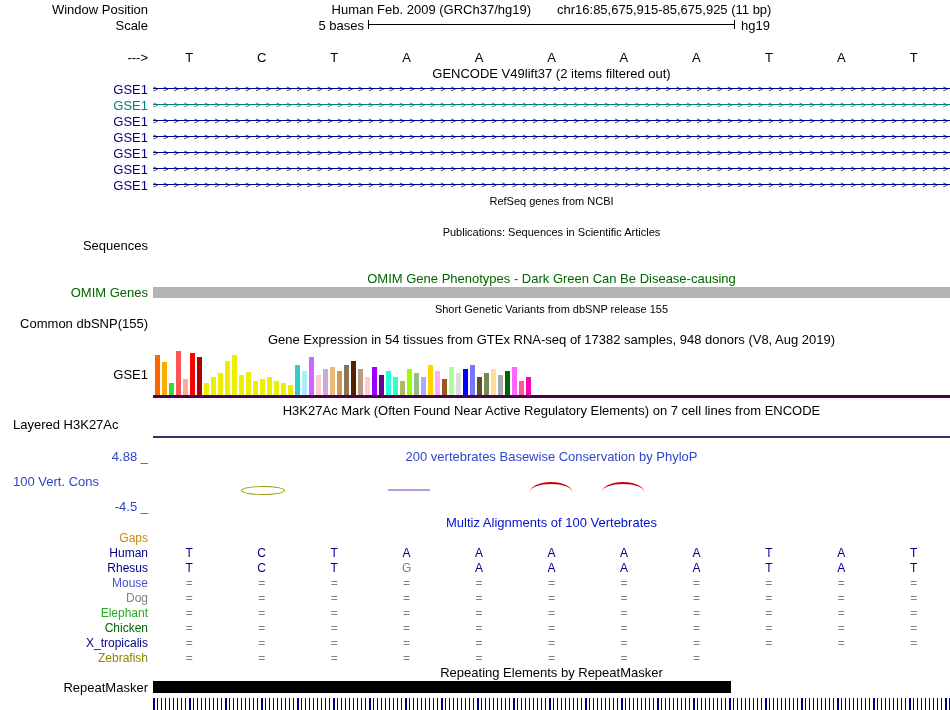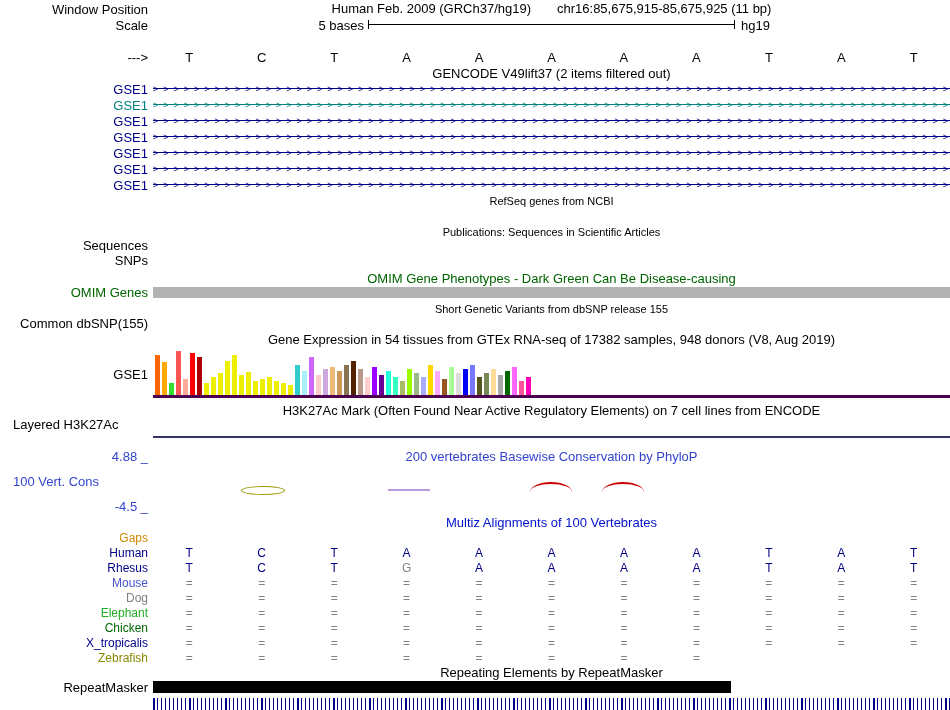--- a/index.html
+++ b/index.html
@@ -37,21 +37,21 @@
     background-image:repeating-linear-gradient(90deg,#000088 0,#000088 1px,transparent 1px,transparent 4px),
                      repeating-linear-gradient(90deg,#000088 0,#000088 2px,transparent 2px,transparent 36px)}
 </style>
 </head>
 <body>
 
 <div class="browser">
 
   <div class="row" style="top:1px">
     <div class="lbl">Window Position</div>
-    <div class="content" style="display:flex;justify-content:center;gap:26px;">
+    <div class="content" style="display:flex;justify-content:center;gap:26px;align-items:center">
       <span>Human Feb. 2009 (GRCh37/hg19)</span>
       <span>chr16:85,675,915-85,675,925 (11 bp)</span>
     </div>
   </div>
 
   <div class="row" style="top:17px">
     <div class="lbl">Scale</div>
     <div class="content">
       <span class="abs" style="right:586px;top:1px">5 bases</span>
       <div class="scalebar"></div>
@@ -123,24 +123,20 @@
           <div class="arrows" style="color: rgb(0, 0, 136);">&gt;&gt;&gt;&gt;&gt;&gt;&gt;&gt;&gt;&gt;&gt;&gt;&gt;&gt;&gt;&gt;&gt;&gt;&gt;&gt;&gt;&gt;&gt;&gt;&gt;&gt;&gt;&gt;&gt;&gt;&gt;&gt;&gt;&gt;&gt;&gt;&gt;&gt;&gt;&gt;&gt;&gt;&gt;&gt;&gt;&gt;&gt;&gt;&gt;&gt;&gt;&gt;&gt;&gt;&gt;&gt;&gt;&gt;&gt;&gt;&gt;&gt;&gt;&gt;&gt;&gt;&gt;&gt;&gt;&gt;&gt;&gt;&gt;&gt;&gt;&gt;&gt;&gt;&gt;&gt;&gt;&gt;&gt;&gt;&gt;&gt;&gt;&gt;&gt;&gt;&gt;&gt;&gt;&gt;&gt;&gt;&gt;&gt;&gt;&gt;&gt;&gt;&gt;&gt;&gt;&gt;&gt;&gt;&gt;&gt;</div>
         </div>
       </div>
     </div>
 
   <div class="title small" style="top:195px">RefSeq genes from NCBI</div>
 
   <div class="title small" style="top:226px">Publications: Sequences in Scientific Articles</div>
   <div class="row" style="top:238px;height:15px">
     <div class="lbl">Sequences</div>
-    <div class="content"></div>
-  </div>
-  <div class="row" style="top:253px;height:15px">
-    <div class="lbl">SNPs</div>
     <div class="content"></div>
   </div>
 
   <div class="title dkgreen" style="top:271px">OMIM Gene Phenotypes - Dark Green Can Be Disease-causing</div>
   <div class="row" style="top:286px;height:13px">
     <div class="lbl dkgreen">OMIM Genes</div>
     <div class="content">
       <div class="hline" style="top:1px;height:11px;background:#b3b3b3"></div>
     </div>
   </div>

